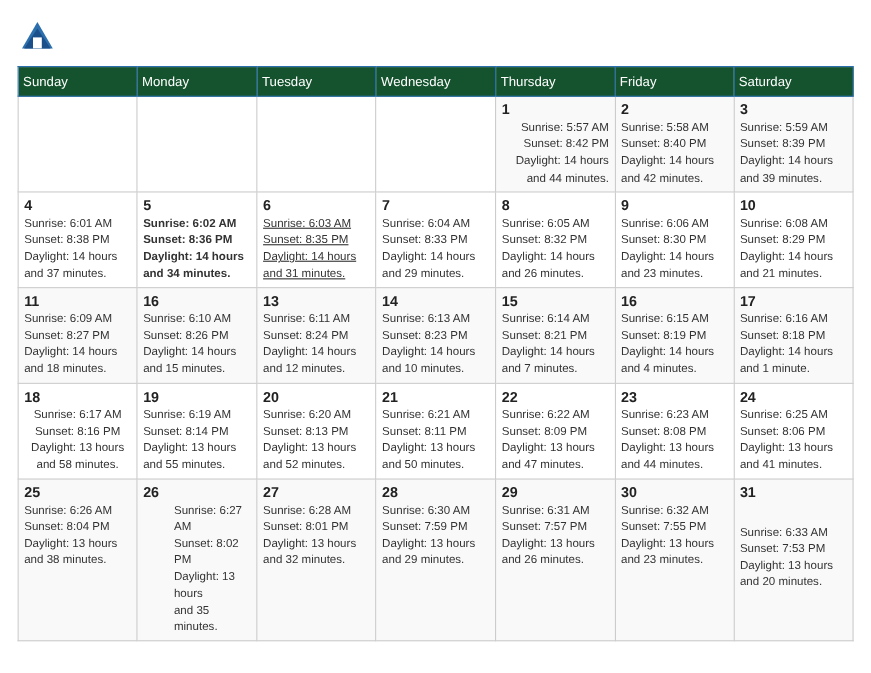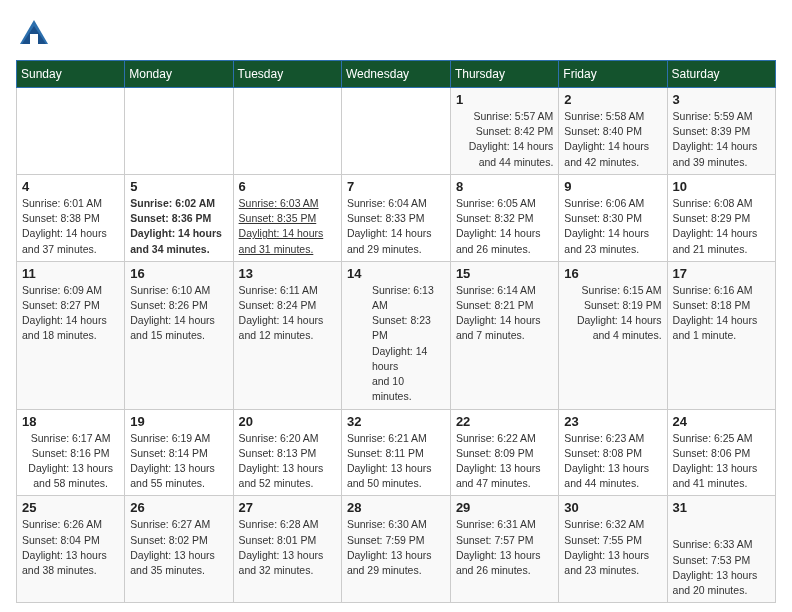--- a/index.html
+++ b/index.html
@@ -222,35 +222,35 @@
         </td>
         <td>
           <span class="day-number">13</span>
           <div class="day-info" style="white-space: pre-line;">Sunrise: 6:11 AM
 Sunset: 8:24 PM
 Daylight: 14 hours
 and 12 minutes.</div>
         </td>
         <td>
           <span class="day-number">14</span>
-          <div class="day-info" style="white-space: pre-line; margin-left: 25px;">Sunrise: 6:13 AM
+          <div class="day-info" style="white-space: pre-line;">Sunrise: 6:13 AM
 Sunset: 8:23 PM
 Daylight: 14 hours
 and 10 minutes.</div>
         </td>
         <td>
           <span class="day-number">15</span>
           <div class="day-info" style="white-space: pre-line;">Sunrise: 6:14 AM
 Sunset: 8:21 PM
 Daylight: 14 hours
 and 7 minutes.</div>
         </td>
         <td>
           <span class="day-number">16</span>
-          <div class="day-info" style="white-space: pre-line; text-align: right;">Sunrise: 6:15 AM
+          <div class="day-info" style="white-space: pre-line;">Sunrise: 6:15 AM
 Sunset: 8:19 PM
 Daylight: 14 hours
 and 4 minutes.</div>
         </td>
         <td>
           <span class="day-number">17</span>
           <div class="day-info" style="white-space: pre-line;">Sunrise: 6:16 AM
 Sunset: 8:18 PM
 Daylight: 14 hours
 and 1 minute.</div>
@@ -272,21 +272,21 @@
 and 55 minutes.</div>
         </td>
         <td>
           <span class="day-number">20</span>
           <div class="day-info" style="white-space: pre-line;">Sunrise: 6:20 AM
 Sunset: 8:13 PM
 Daylight: 13 hours
 and 52 minutes.</div>
         </td>
         <td>
-          <span class="day-number">32</span>
+          <span class="day-number">21</span>
           <div class="day-info" style="white-space: pre-line;">Sunrise: 6:21 AM
 Sunset: 8:11 PM
 Daylight: 13 hours
 and 50 minutes.</div>
         </td>
         <td>
           <span class="day-number">22</span>
           <div class="day-info" style="white-space: pre-line;">Sunrise: 6:22 AM
 Sunset: 8:09 PM
 Daylight: 13 hours
@@ -310,21 +310,21 @@
       <tr>
         <td>
           <span class="day-number">25</span>
           <div class="day-info" style="white-space: pre-line;">Sunrise: 6:26 AM
 Sunset: 8:04 PM
 Daylight: 13 hours
 and 38 minutes.</div>
         </td>
         <td>
           <span class="day-number">26</span>
-          <div class="day-info" style="white-space: pre-line;">Sunrise: 6:27 AM
+          <div class="day-info" style="white-space: pre-line; margin-left: 28px;">Sunrise: 6:27 AM
 Sunset: 8:02 PM
 Daylight: 13 hours
 and 35 minutes.</div>
         </td>
         <td>
           <span class="day-number">27</span>
           <div class="day-info" style="white-space: pre-line;">Sunrise: 6:28 AM
 Sunset: 8:01 PM
 Daylight: 13 hours
 and 32 minutes.</div>

